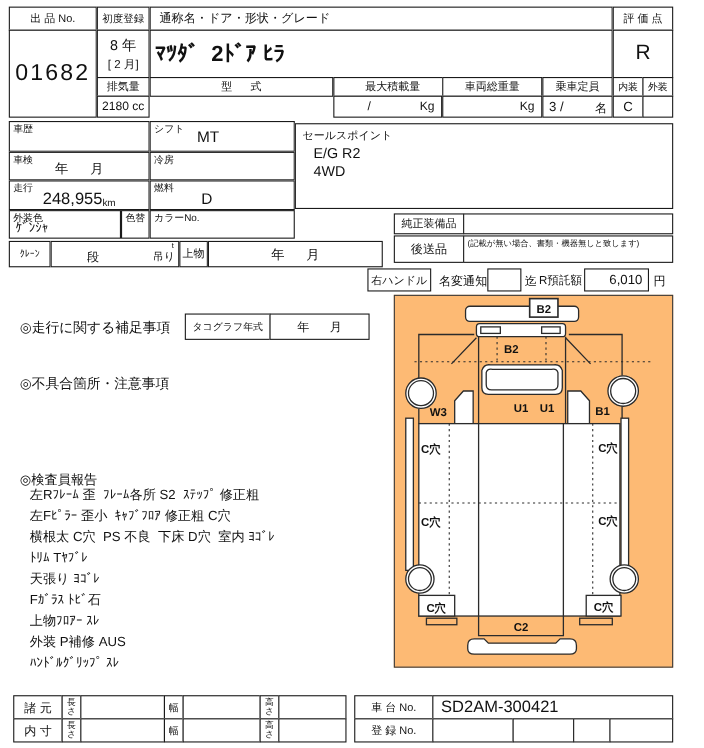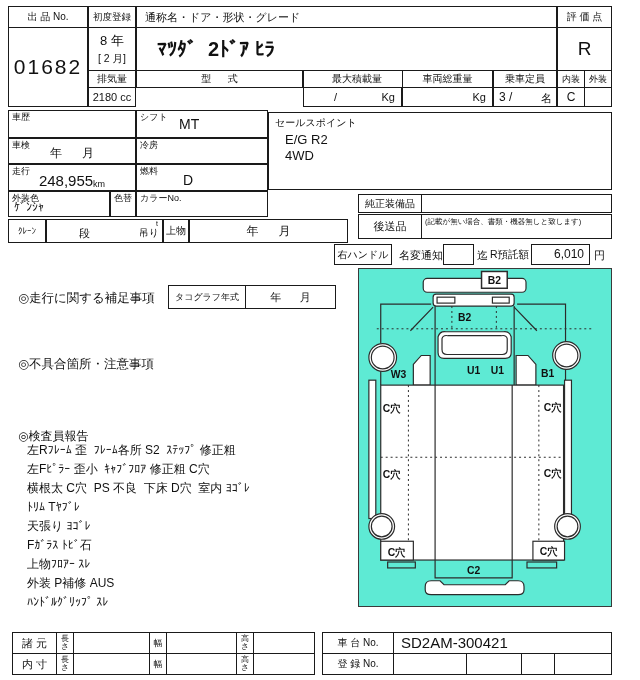--- a/index.html
+++ b/index.html
@@ -26,21 +26,21 @@
     </div>
   <div class="a b c" style="left:8px;top:27px;width:80px;height:80px;font-size:21px;letter-spacing:2px;">01682</div>
 
   <div class="a b c" style="left:88px;top:6px;width:48px;height:22px;font-size:9.5px;">初度登録</div>
   <div class="a b" style="left:88px;top:27px;width:48px;height:44px;">
     <div class="c" style="height:22px;font-size:13px;padding-top:4px;">8 年</div>
     <div class="c" style="height:18px;font-size:10.5px;">[ 2 月]</div>
   </div>
 
   <div class="a b" style="left:136px;top:6px;width:421px;height:22px;font-size:11px;line-height:20px;padding-left:8px;">通称名・ドア・形状・グレード</div>
-  <div class="a b pre" style="left:136px;top:27px;width:421px;height:44px;font-size:20px;font-weight:bold;line-height:42px;padding-left:20px;">ﾏﾂﾀﾞ  2ﾄﾞｱ ﾋﾗ</div>
+  <div class="a b pre" style="left:136px;top:27px;width:421px;height:44px;font-size:20px;font-weight:bold;line-height:42px;padding-left:4px;">ﾏﾂﾀﾞ  2ﾄﾞｱ ﾋﾗ</div>
 
   <div class="a b c hdr" style="left:88px;top:70px;width:48px;height:18px;">排気量</div>
   <div class="a b c" style="left:88px;top:87px;width:48px;height:20px;font-size:11px;">2180 cc</div>
 
   <div class="a b c pre" style="left:136px;top:70px;width:167px;height:18px;font-size:10px;">型      式</div>
 
   <div class="a b c hdr" style="left:303px;top:70px;width:108px;height:18px;">最大積載量</div>
   <div class="a b" style="left:303px;top:87px;width:99px;height:20px;">
     <span class="a" style="left:30px;top:3px;font-size:11px;">/</span>
     <span class="a" style="right:6px;top:3px;font-size:11px;">Kg</span>
@@ -128,36 +128,36 @@
   <div class="a b" style="left:443px;top:244px;width:31px;height:21px;"></div>
   <span class="a" style="left:477px;top:248px;font-size:11px;">迄</span>
   <span class="a" style="left:490px;top:248px;font-size:10.5px;">R預託額</span>
   <div class="a b" style="left:531px;top:244px;width:59px;height:21px;font-size:12px;line-height:19px;text-align:right;padding-right:5px;">6,010</div>
   <span class="a" style="left:594px;top:248px;font-size:11px;">円</span>
 
   <div class="a" style="left:18px;top:290px;font-size:12.5px;">◎走行に関する補足事項</div>
   <div class="a b c" style="left:168px;top:285px;width:78px;height:24px;font-size:9px;">タコグラフ年式</div>
   <div class="a b c pre" style="left:245px;top:285px;width:91px;height:24px;font-size:11px;">年      月</div>
 
-  <div class="a" style="left:18px;top:341px;font-size:12.5px;margin-top:15px;">◎不具合箇所・注意事項</div>
+  <div class="a" style="left:18px;top:341px;font-size:12.5px;">◎不具合箇所・注意事項</div>
 
   <div class="a" style="left:18px;top:428px;font-size:12px;">◎検査員報告</div>
   <div class="a" style="left:27px;top:441px;width:325px;">
     <div class="insp-line">左Rﾌﾚｰﾑ 歪  ﾌﾚｰﾑ各所 S2  ｽﾃｯﾌﾟ 修正粗</div>
     <div class="insp-line">左Fﾋﾟﾗｰ 歪小  ｷｬﾌﾞﾌﾛｱ 修正粗 C穴</div>
     <div class="insp-line">横根太 C穴  PS 不良  下床 D穴  室内 ﾖｺﾞﾚ</div>
     <div class="insp-line">ﾄﾘﾑ Tﾔﾌﾞﾚ</div>
     <div class="insp-line">天張り ﾖｺﾞﾚ</div>
     <div class="insp-line">Fｶﾞﾗｽ ﾄﾋﾞ石</div>
     <div class="insp-line">上物ﾌﾛｱｰ ｽﾚ</div>
     <div class="insp-line">外装 P補修 AUS</div>
     <div class="insp-line">ﾊﾝﾄﾞﾙｸﾞﾘｯﾌﾟ ｽﾚ</div>
   </div>
 
-  <div class="a" style="left:358px;top:268px;width:254px;height:339px;border:1.5px solid #3a3a3a;background:#5eead4;">
+  <div class="a" style="left:358px;top:268px;width:254px;height:339px;border:1.5px solid #3a3a3a;background:#fdba74;">
     <svg width="251" height="336" viewBox="0 0 254 339">
       <g fill="none" stroke="#2b2b2b" stroke-width="1.2">
         <path d="M18 60 H236" stroke-dasharray="2 3" stroke-width="1"></path>
         <path d="M73 35 H22 V75 M22 103 V117"></path>
         <path d="M160 35 H209 V73 M209 101 V114"></path>
         <path d="M75 38 L52 62 M157 38 L180 62"></path>
         <rect x="65" y="9" width="104" height="14" rx="4" fill="#fff"></rect>
         <path d="M77 37 V117 M157 37 V117"></path>
         <path d="M94 37 V60 M139 37 V60" stroke-dasharray="2 3" stroke-width="1"></path>
         <rect x="75" y="25" width="82" height="12" rx="3" fill="#fff"></rect>

